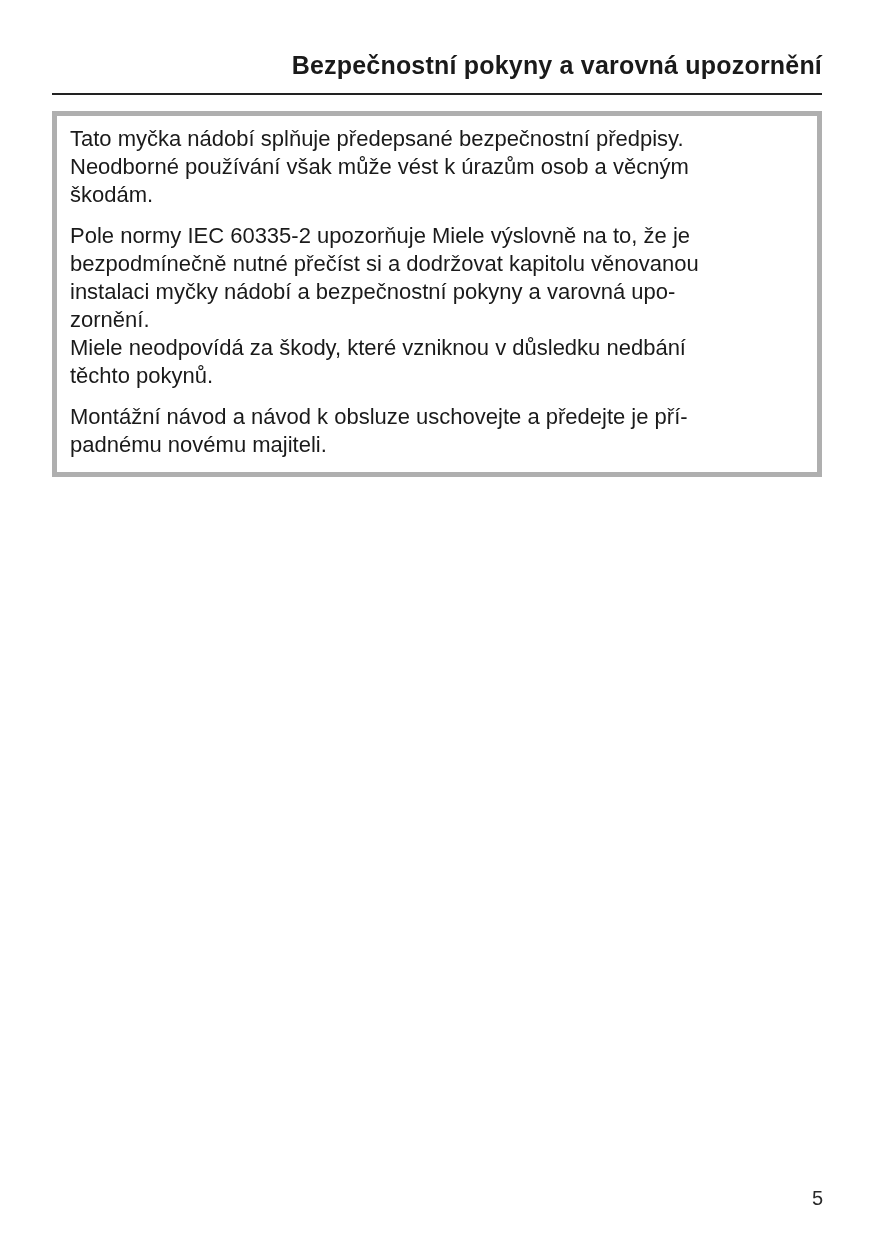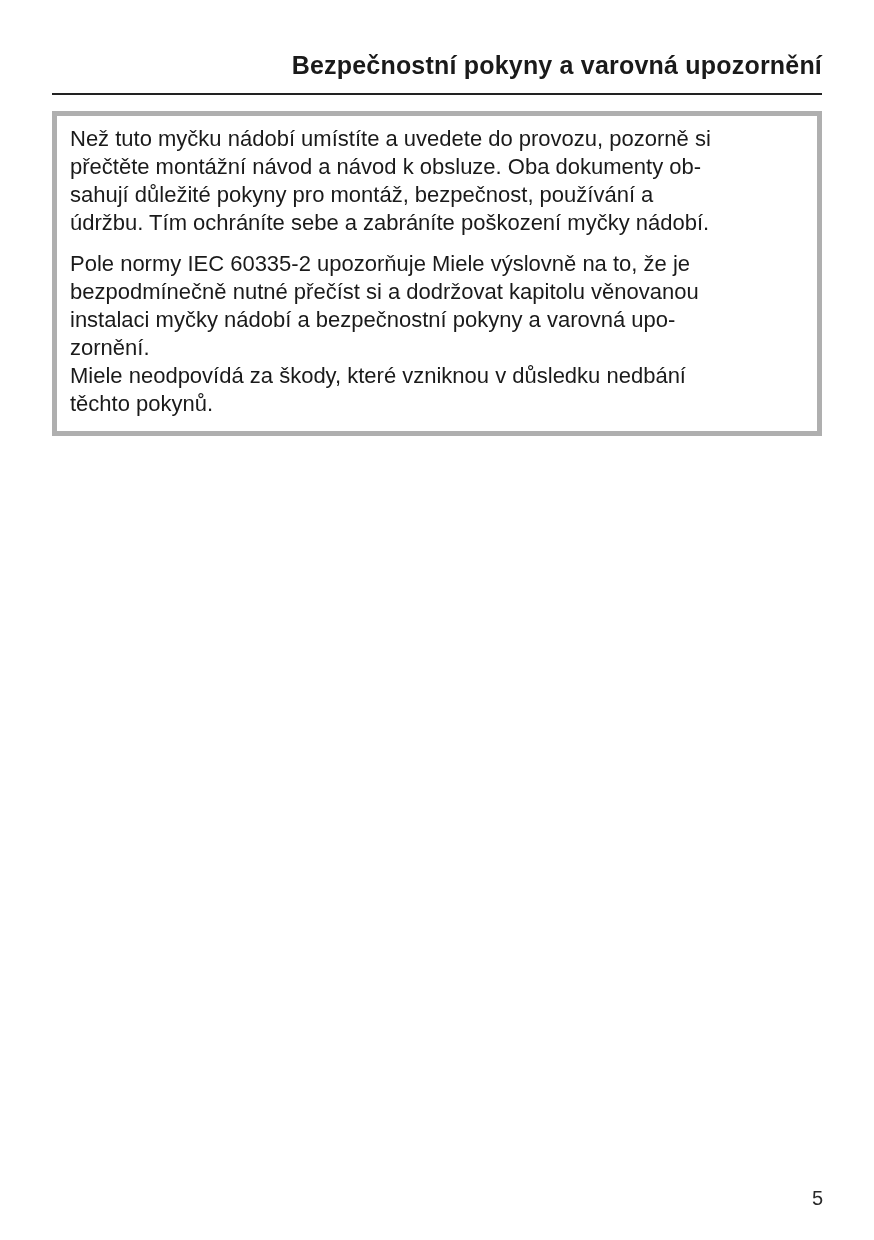--- a/index.html
+++ b/index.html
@@ -67,28 +67,29 @@
 <body>
 
 <div class="page">
   <div class="content">
 
     <h1 class="page-title">Bezpečnostní pokyny a varovná upozornění</h1>
 
     <hr class="title-rule">
 
     <div class="safety-box">
-      <p>Než tuto myčku nádobí umístíte a uvedete do provozu, pozorně si
-přečtěte montážní návod a návod k obsluze. Oba dokumenty ob-
-sahují důležité pokyny pro montáž, bezpečnost, používání a
-údržbu. Tím ochráníte sebe a zabráníte poškození myčky nádobí.</p>
+      <p>Tato myčka nádobí splňuje předepsané bezpečnostní předpisy.
+Neodborné používání však může vést k úrazům osob a věcným
+škodám.</p>
       <p>Pole normy IEC 60335-2 upozorňuje Miele výslovně na to, že je
 bezpodmínečně nutné přečíst si a dodržovat kapitolu věnovanou
 instalaci myčky nádobí a bezpečnostní pokyny a varovná upo-
 zornění.
 Miele neodpovídá za škody, které vzniknou v důsledku nedbání
 těchto pokynů.</p>
+      <p>Montážní návod a návod k obsluze uschovejte a předejte je pří-
+padnému novému majiteli.</p>
     </div>
 
   </div>
 
   <div class="page-number">5</div>
 </div>
 
 </body></html>

